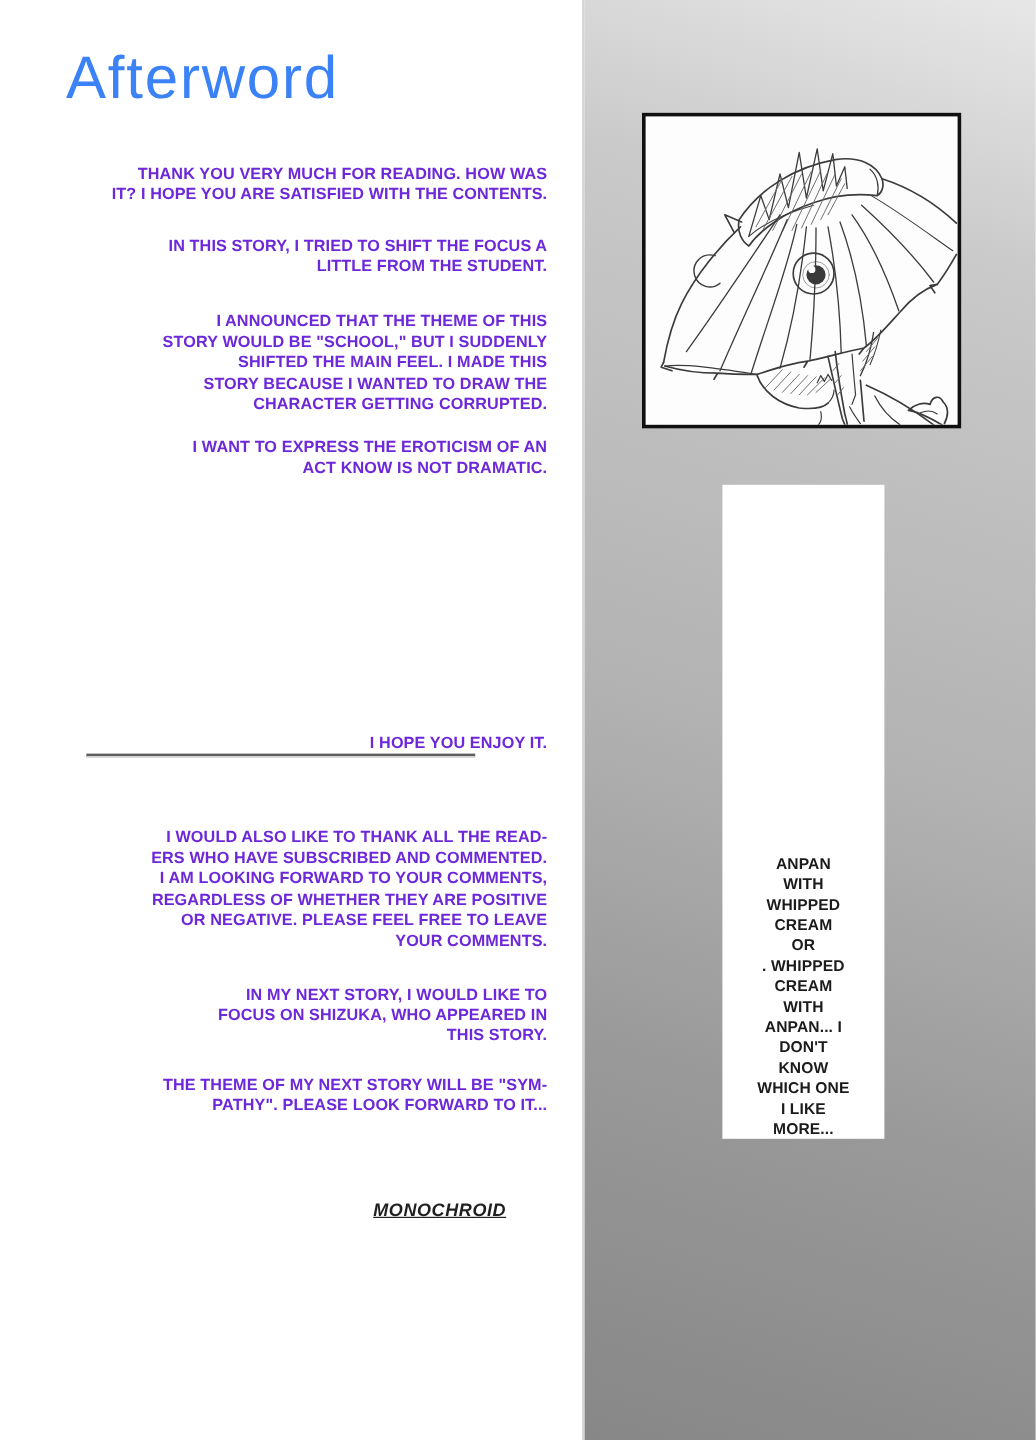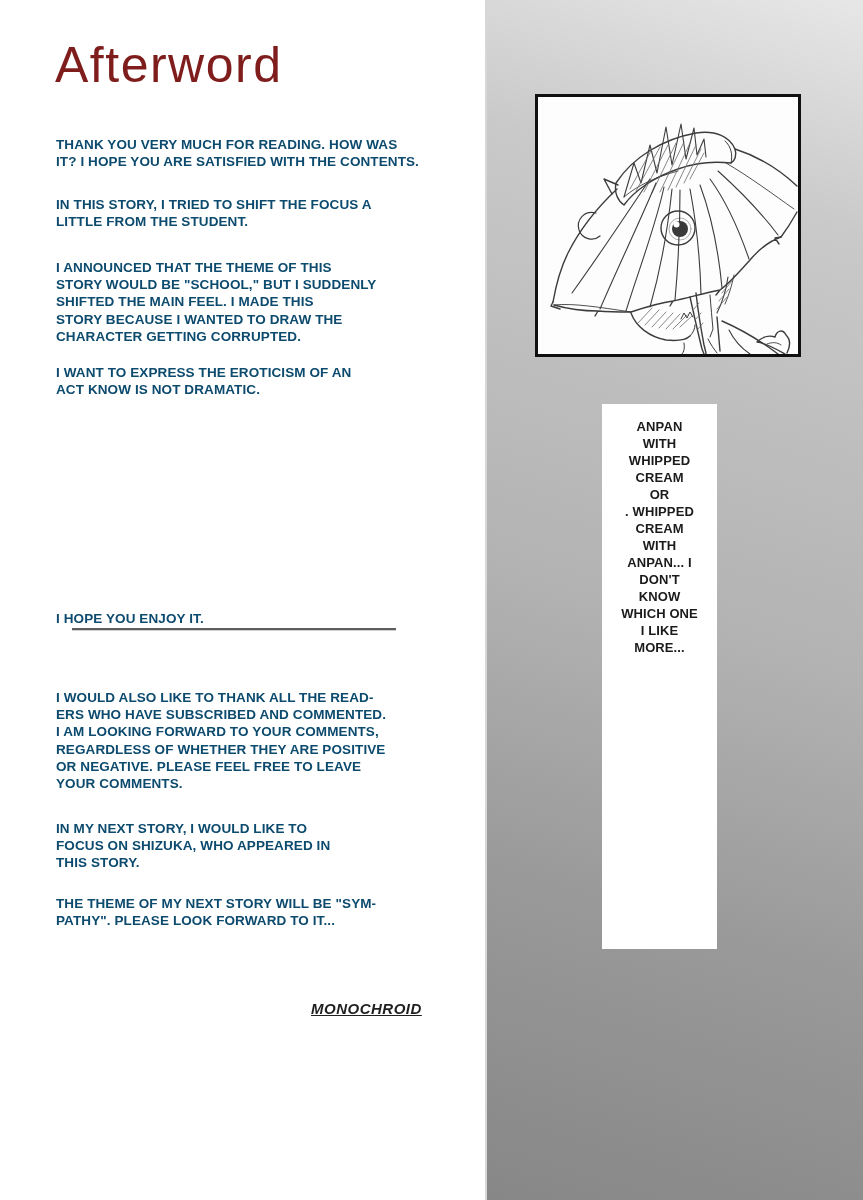--- a/index.html
+++ b/index.html
@@ -5,26 +5,26 @@
   html,body{margin:0;padding:0;}
   body{
     width:863px;height:1200px;position:relative;overflow:hidden;
     background:#ffffff;
     font-family:"Liberation Sans",sans-serif;
   }
   
   .page-title{
     position:absolute;left:55px;top:36px;
     font-size:50px;font-weight:400;letter-spacing:1.5px;
-    color:#7f1d1d;white-space:pre-line;
+    color:#3b82f6;white-space:pre-line;
   }
   .para{
     position:absolute;left:56px;width:400px;
     font-size:13.5px;font-weight:700;line-height:17.2px;
-    letter-spacing:.1px;color:#0c4a6e;white-space:pre-line;
+    letter-spacing:.1px;color:#6d28d9;white-space:pre-line;text-align:right;
   }
   .p1{top:136px}.p2{top:196px}.p3{top:259px}.p4{top:364px}
   .p5{top:610px}.p6{top:689px}.p7{top:820px}.p8{top:895px}
   .divider{
     position:absolute;left:72px;top:628px;width:324px;height:2px;
     background:#5e5e5e;border-bottom:1px solid #cfcfcf;
   }
   .signature{
     position:absolute;left:311px;top:1000px;
     font-size:15px;font-weight:700;font-style:italic;
@@ -36,23 +36,23 @@
     background:linear-gradient(197deg,#e7e7e7 0%,#c9c9c9 18%,#b2b2b2 52%,#999999 75%,#878787 100%);
     border-left:2px solid #d7d7d7;
     box-sizing:border-box;
   }
   .illustration-frame{
     position:absolute;left:535px;top:94px;width:266px;height:263px;
     background:#fdfdfd;border:3px solid #101010;box-sizing:border-box;
   }
   .illustration-frame svg{display:block;width:260px;height:257px;}
   .speech-box{
-    position:absolute;left:602px;top:404px;width:115px;height:545px;
+    position:absolute;left:602px;top:404px;width:135px;height:545px;
     background:#ffffff;
-    display:flex;align-items:flex-start;justify-content:center;
+    display:flex;align-items:flex-end;justify-content:center;
     text-align:center;box-sizing:border-box;padding-top:14px;
   }
   .speech-text{
     font-size:13px;font-weight:700;line-height:17px;
     color:#1b1b1b;white-space:pre-line;letter-spacing:.1px;
   }
 </style>
 </head>
 <body>
 

